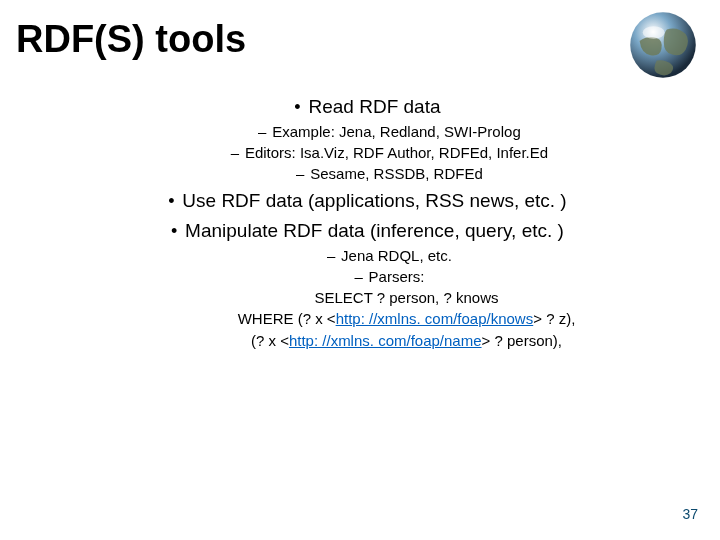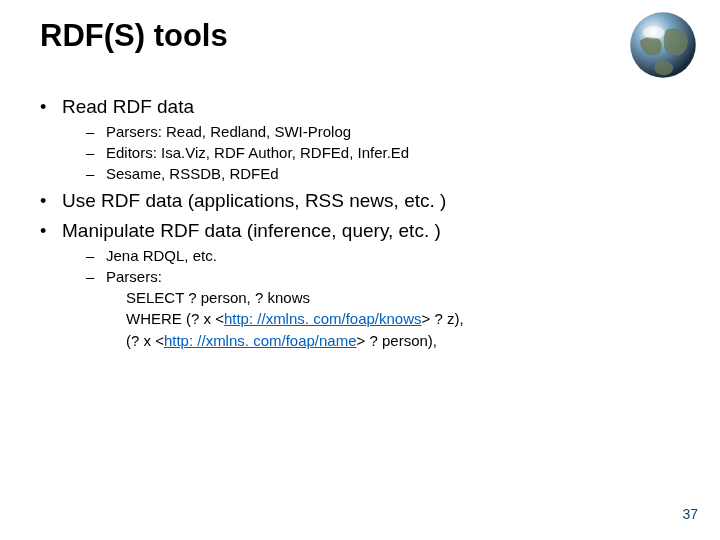--- a/index.html
+++ b/index.html
@@ -15,38 +15,39 @@
   }
   .slide {
     width: 720px;
     height: 540px;
     position: relative;
     box-sizing: border-box;
   }
   .title {
     position: absolute;
     top: 18px;
-    left: 40px;
-    font-size: 31px;
+    left: 16px;
+    font-size: 38px;
     font-weight: bold;
   }
   .globe {
     position: absolute;
     top: 6px;
     right: 18px;
     width: 78px;
     height: 78px;
   }
   .content {
     position: absolute;
     top: 90px;
-    left: 40px;
+    left: 47px;
     right: 40px;
     font-size: 18px;
     line-height: 1.35;
+    text-align: center;
   }
   .b1 {
     margin: 4px 0 2px 0;
   }
   .b1::before {
     content: "•";
     display: inline-block;
     width: 22px;
     margin-left: 0;
   }
@@ -97,21 +98,21 @@
       <circle cx="50" cy="50" r="42" fill="url(#g1)"></circle>
       <path d="M20 45 q10 -8 22 -4 q8 3 6 14 q-2 10 -14 8 q-12 -2 -14 -18z" fill="#6c7a5a" opacity="0.85"></path>
       <path d="M55 30 q14 -4 24 6 q6 8 0 20 q-6 10 -18 6 q-10 -3 -10 -16 q0 -12 4 -16z" fill="#6c7a5a" opacity="0.8"></path>
       <path d="M42 70 q10 -2 18 4 q6 5 0 12 q-8 6 -18 0 q-6 -5 0 -16z" fill="#6c7a5a" opacity="0.75"></path>
       <ellipse cx="38" cy="34" rx="14" ry="8" fill="#ffffff" opacity="0.55"></ellipse>
     </svg>
   </div>
 
   <div class="content">
     <div class="b1"><span class="b1-text">Read RDF data</span></div>
-    <div class="b2"><span>Parsers: Read, Redland, SWI-Prolog</span></div>
+    <div class="b2"><span>Example: Jena, Redland, SWI-Prolog</span></div>
     <div class="b2"><span>Editors: Isa.Viz, RDF Author, RDFEd, Infer.Ed</span></div>
 
     <div class="b2"><span>Sesame, RSSDB, RDFEd</span></div>
 
     <div class="b1"><span class="b1-text">Use RDF data (applications, RSS news, etc. )</span></div>
     <div class="b1"><span class="b1-text">Manipulate RDF data (inference, query, etc. )</span></div>
     <div class="b2"><span>Jena RDQL, etc.</span></div>
     <div class="b2"><span>Parsers:</span></div>
 
     <div class="b3">SELECT ? person, ? knows</div>

